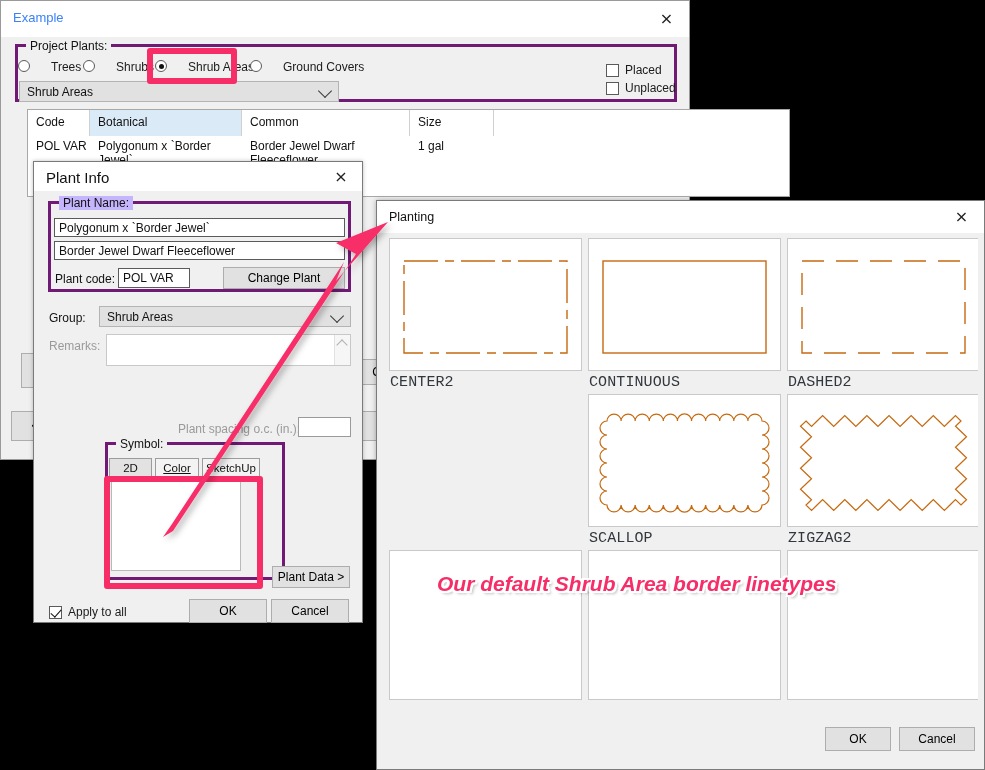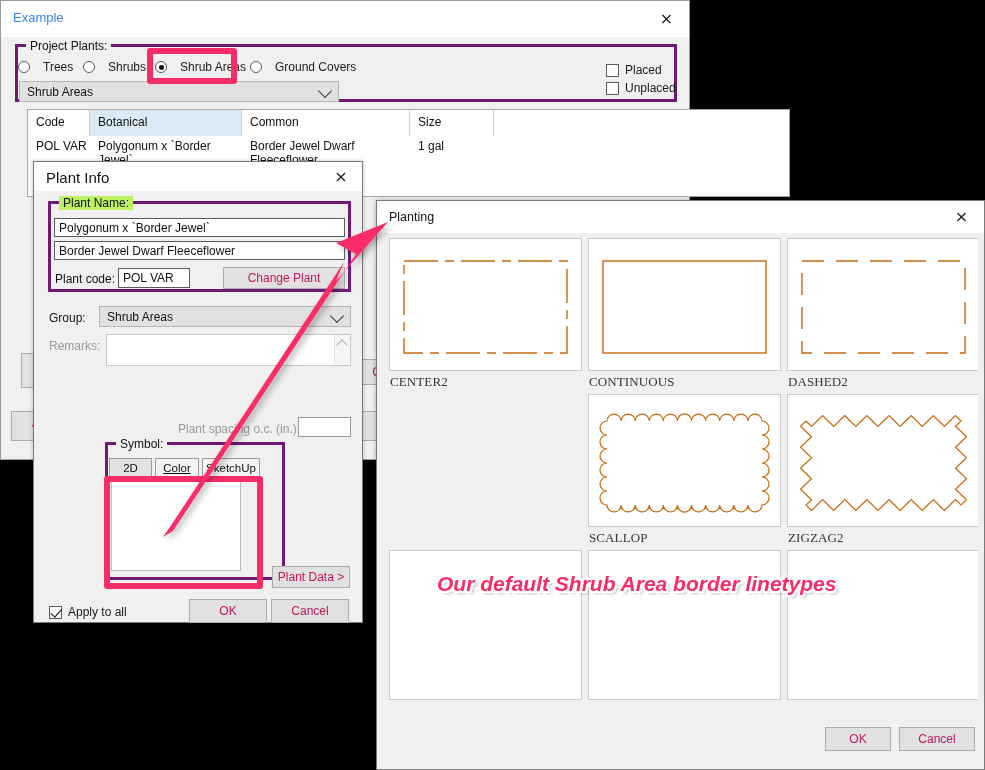--- a/index.html
+++ b/index.html
@@ -44,21 +44,21 @@
   
   .groupbox{
     position:absolute;border:3px solid #701a75;box-sizing:border-box;
   }
   .groupbox > .gb-legend{
     position:absolute;top:-8px;left:8px;background:#f0f0f0;
     padding:0 4px;font-size:12px;color:#111;
   }
 
   
-  .radio{position:absolute;display:flex;align-items:center;gap:13px;font-size:12px;}
+  .radio{position:absolute;display:flex;gap:21px;font-size:12px;}
   .radio .dot{
     width:12px;height:12px;border:1px solid #5a5a5a;border-radius:50%;
     background:#fff;box-sizing:border-box;position:relative;flex:none;
   }
   .radio.checked .dot:after{
     content:"";position:absolute;left:2.5px;top:2.5px;width:5px;height:5px;
     border-radius:50%;background:#111;
   }
 
   
@@ -94,21 +94,21 @@
   #grid-header .hcell{
     border-right:1px solid #d0d0d0;
     padding:5px 0 0 8px;box-sizing:border-box;height:26px;color:#111;
   }
   #grid-row{display:flex;font-size:12px;height:22px;}
   #grid-row .cell{padding:3px 0 0 8px;box-sizing:border-box;color:#111;}
 
   .btn{
     position:absolute;background:#e1e1e1;border:1px solid #adadad;
     box-sizing:border-box;display:flex;align-items:center;justify-content:center;
-    font-size:12px;color:#be185d;cursor:default;
+    font-size:12px;color:#000000;cursor:default;
   }
 
   
   #plant-info{
     left:33px;top:161px;width:330px;height:462px;
     background:#f0f0f0;border:1px solid #7a7a7a;box-sizing:border-box;
     box-shadow:0 0 4px rgba(0,0,0,.25);
   }
   #pi-titlebar{position:absolute;left:0;top:0;right:0;height:29px;background:#fff;}
   #pi-title{position:absolute;left:12px;top:7px;font-size:15px;color:#111;}
@@ -168,22 +168,22 @@
     background:#f0f0f0;overflow:hidden;
   }
   .tile{
     position:absolute;width:193px;
   }
   .tile .swatch{
     height:133px;background:#ffffff;border:1px solid #c9c9c9;box-sizing:border-box;
     position:relative;overflow:hidden;
   }
   .tile .tname{
-    font-size:13px;color:#31373d;padding:3px 0 0 1px;
-    font-family:Liberation Serif, serif;letter-spacing:.1px;
+    font-size:15px;color:#31373d;padding:3px 0 0 1px;
+    font-family:Liberation Mono, monospace;letter-spacing:.1px;
   }
   .tile.blank .swatch{height:150px;}
 
   
   #annotation{
     position:absolute;left:437px;top:572px;
     font-family:"Liberation Sans",sans-serif;
     font-size:21px;font-weight:bold;font-style:italic;
     color:#F72D68;
     text-shadow:
@@ -339,21 +339,21 @@
   <div class="btn" style="left:522px;top:526px;width:76px;height:24px;">Cancel</div>
 </div>
 
 <div class="abs" id="plant-info">
   <div id="pi-titlebar">
     <div id="pi-title">Plant Info</div>
     <div class="win-close" style="right:0;height:29px;width:42px;">×</div>
   </div>
 
   <div class="groupbox" style="left:14px;top:39px;width:303px;height:91px;background:transparent;">
-    <span class="gb-legend" style="background:#bef264;">Plant Name:</span>
+    <span class="gb-legend" style="background:#c4b5fd;">Plant Name:</span>
   </div>
 
   <div class="tfield" style="left:20px;top:56px;width:291px;height:19px;">Polygonum x `Border Jewel`</div>
   <div class="tfield" style="left:20px;top:79px;width:291px;height:19px;">Border Jewel Dwarf Fleeceflower</div>
 
   <div class="lbl" style="left:21px;top:110px;">Plant code:</div>
   <div class="tfield" style="left:84px;top:106px;width:72px;height:20px;">POL VAR</div>
   <div class="btn" style="left:189px;top:105px;width:122px;height:22px;">Change Plant</div>
 
   <div class="lbl" style="left:15px;top:149px;">Group:</div>

